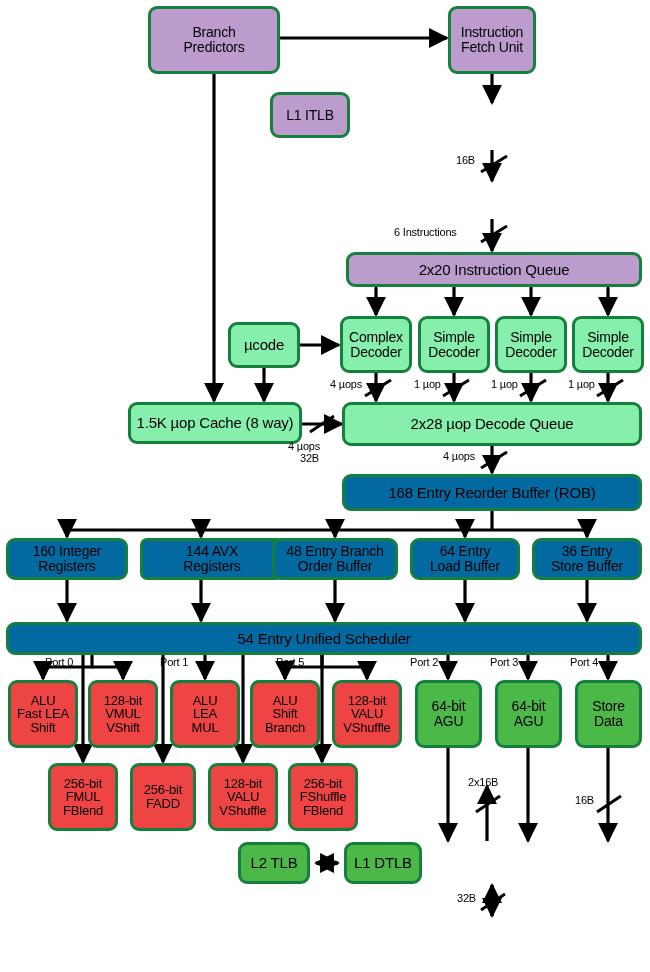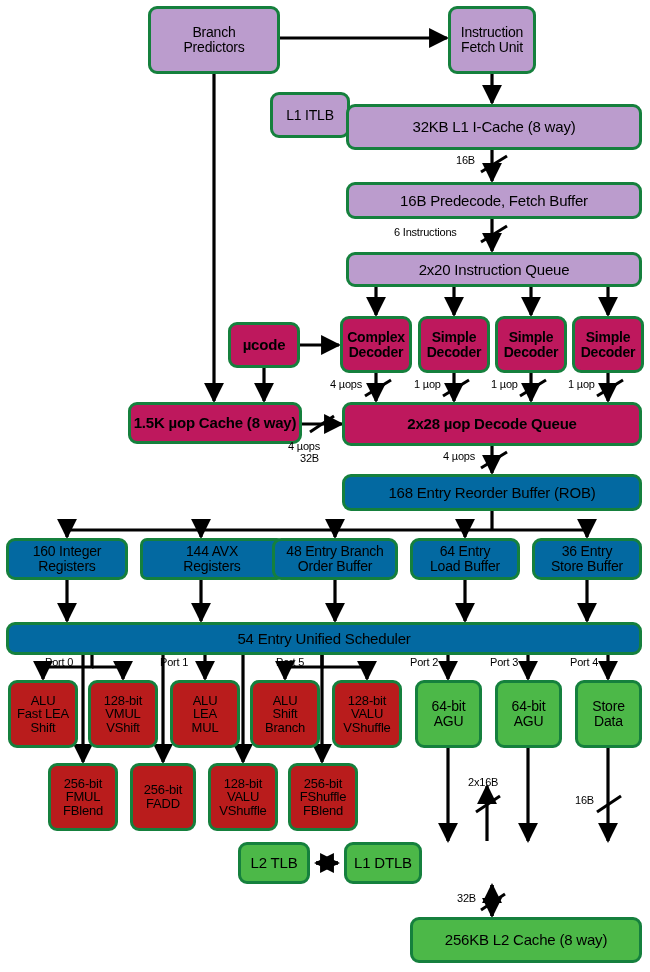--- a/index.html
+++ b/index.html
@@ -17,23 +17,23 @@
     justify-content:center;
     text-align:left;
     color:#000;
     line-height:1.04;
     letter-spacing:-0.2px;
     z-index:3;
     white-space:nowrap;
   }
   .box span{display:block;}
   .purple{background:#bb9ccd;}
-  .orange{background:#be185d;font-weight:bold;}
+  .orange{background:#86efac;}
   .yellow{background:#0369a1;}
-  .blue{background:#b91c1c;}
+  .blue{background:#ef4444;}
   .green{background:#4cb848;}
   .f15{font-size:15px;}
   .f14{font-size:14px;}
   .f13{font-size:13px;}
   .lbl{
     position:absolute;
     font-size:11px;
     color:#000;
     white-space:nowrap;
     z-index:4;
@@ -147,27 +147,21 @@
 
   <div class="box purple f14" style="left:448px;top:6px;width:88px;height:68px;">
     <span>Instruction</span>
     <span>Fetch Unit</span>
   </div>
 
   <div class="box purple f14" style="left:270px;top:92px;width:80px;height:46px;">
     <span>L1 ITLB</span>
   </div>
 
-  <div class="box purple f15" style="left:346px;top:104px;width:296px;height:46px;">
-    <span>32KB L1 I-Cache (8 way)</span>
-  </div>
-
-  <div class="box purple f15" style="left:346px;top:182px;width:296px;height:37px;">
-    <span>16B Predecode, Fetch Buffer</span>
-  </div>
+
 
   <div class="box purple f15" style="left:346px;top:252px;width:296px;height:35px;">
     <span>2x20 Instruction Queue</span>
   </div>
 
   <div class="box orange f15" style="left:228px;top:322px;width:72px;height:46px;">
     <span>µcode</span>
   </div>
 
   <div class="box orange f14" style="left:340px;top:316px;width:72px;height:57px;">
@@ -280,23 +274,20 @@
     <span>256-bit</span>
     <span>FShuffle</span>
     <span>FBlend</span>
   </div>
 
   <div class="box green f15" style="left:238px;top:842px;width:72px;height:42px;">
     <span>L2 TLB</span>
   </div>
   <div class="box green f15" style="left:344px;top:842px;width:78px;height:42px;">
     <span>L1 DTLB</span>
-  </div>
-  <div class="box green f15" style="left:410px;top:917px;width:232px;height:46px;">
-    <span>256KB L2 Cache (8 way)</span>
   </div>
 
   <div class="lbl" style="left:456px;top:154px;">16B</div>
   <div class="lbl" style="left:394px;top:226px;">6 Instructions</div>
   <div class="lbl" style="left:330px;top:378px;">4 µops</div>
   <div class="lbl" style="left:414px;top:378px;">1 µop</div>
   <div class="lbl" style="left:491px;top:378px;">1 µop</div>
   <div class="lbl" style="left:568px;top:378px;">1 µop</div>
   <div class="lbl" style="left:288px;top:440px;">4 µops</div>
   <div class="lbl" style="left:300px;top:452px;">32B</div>

